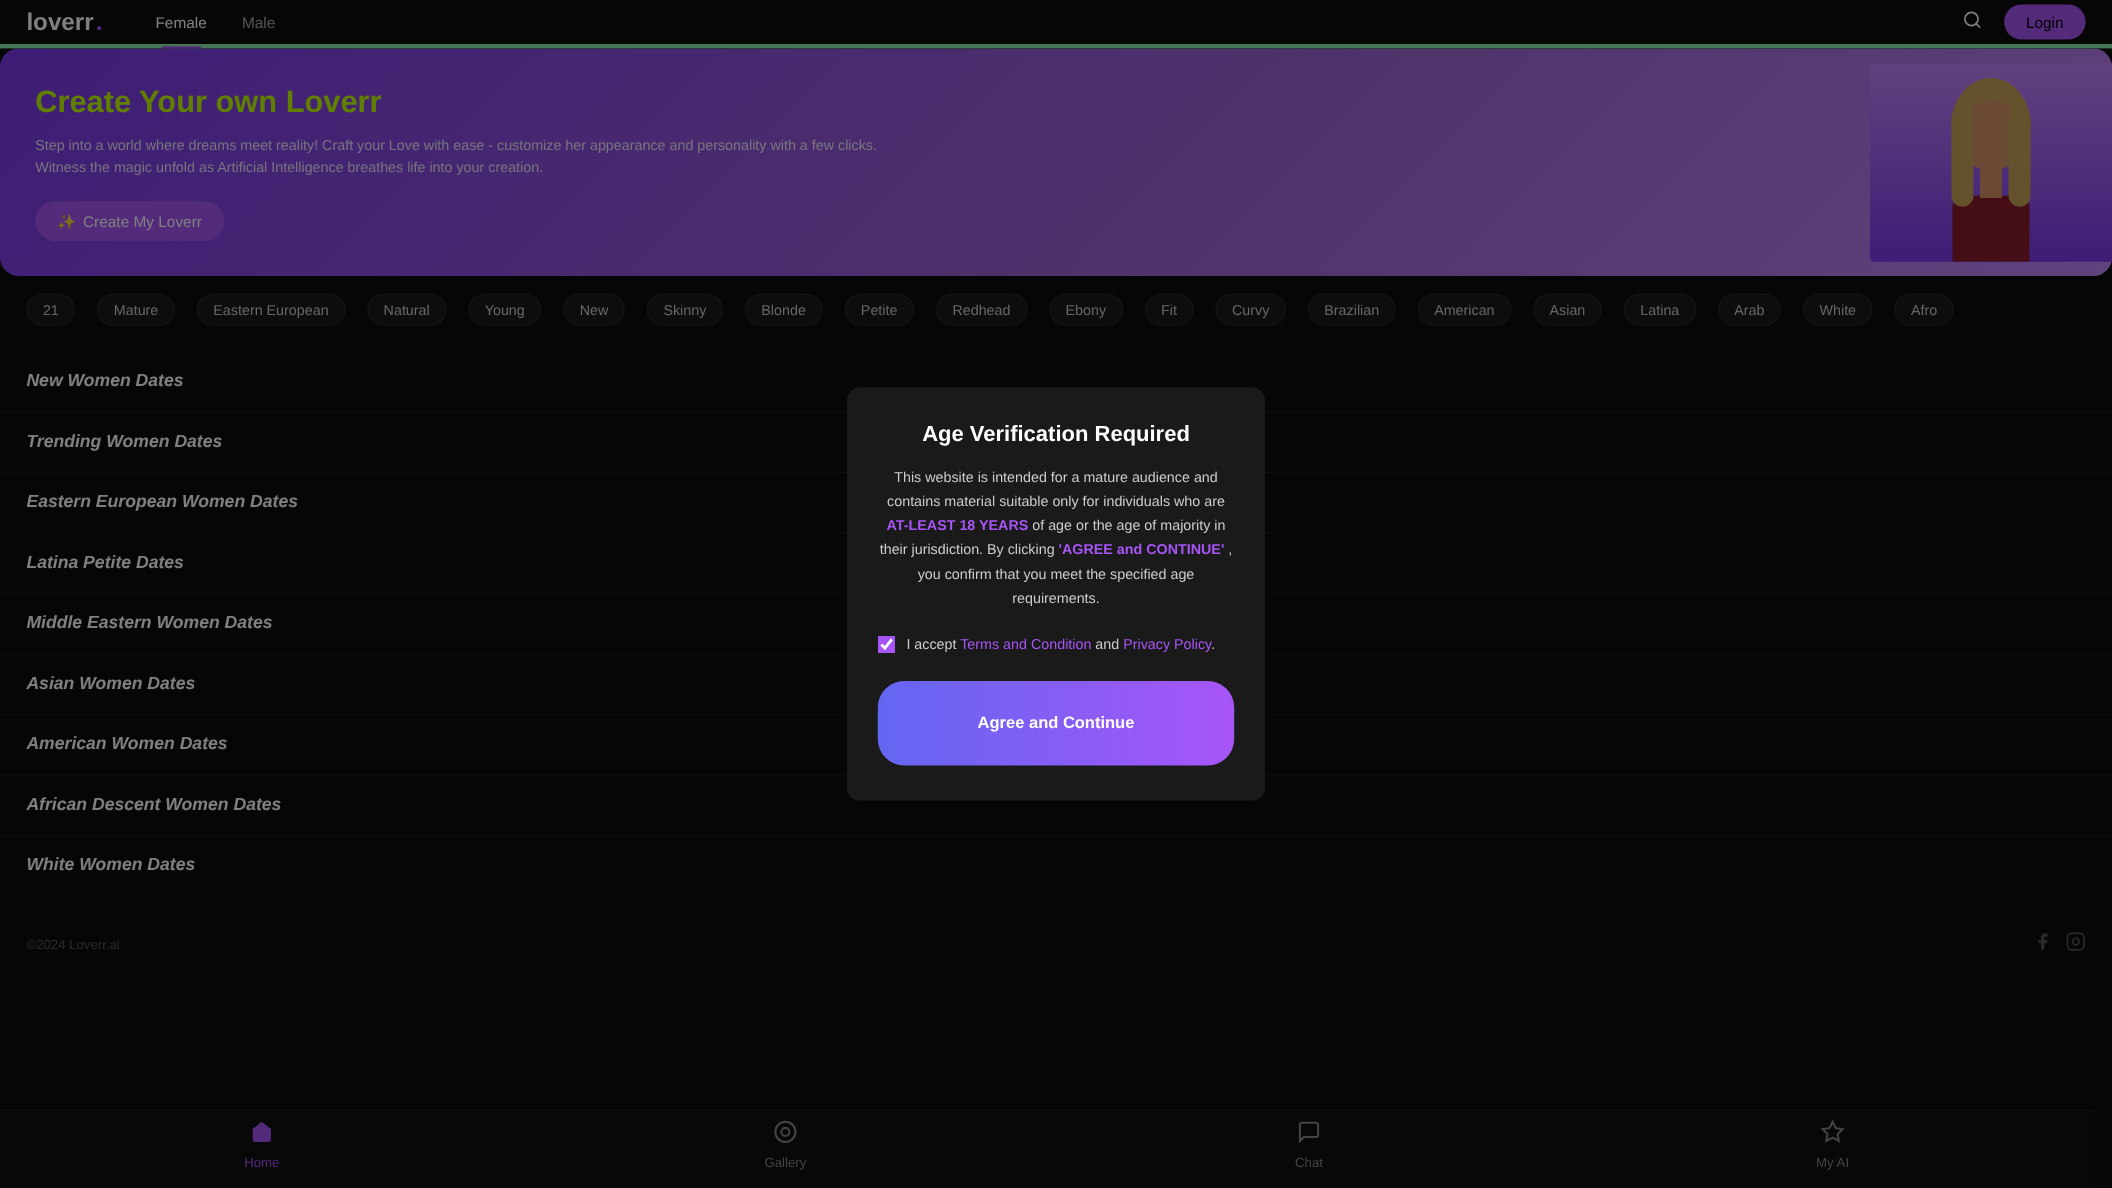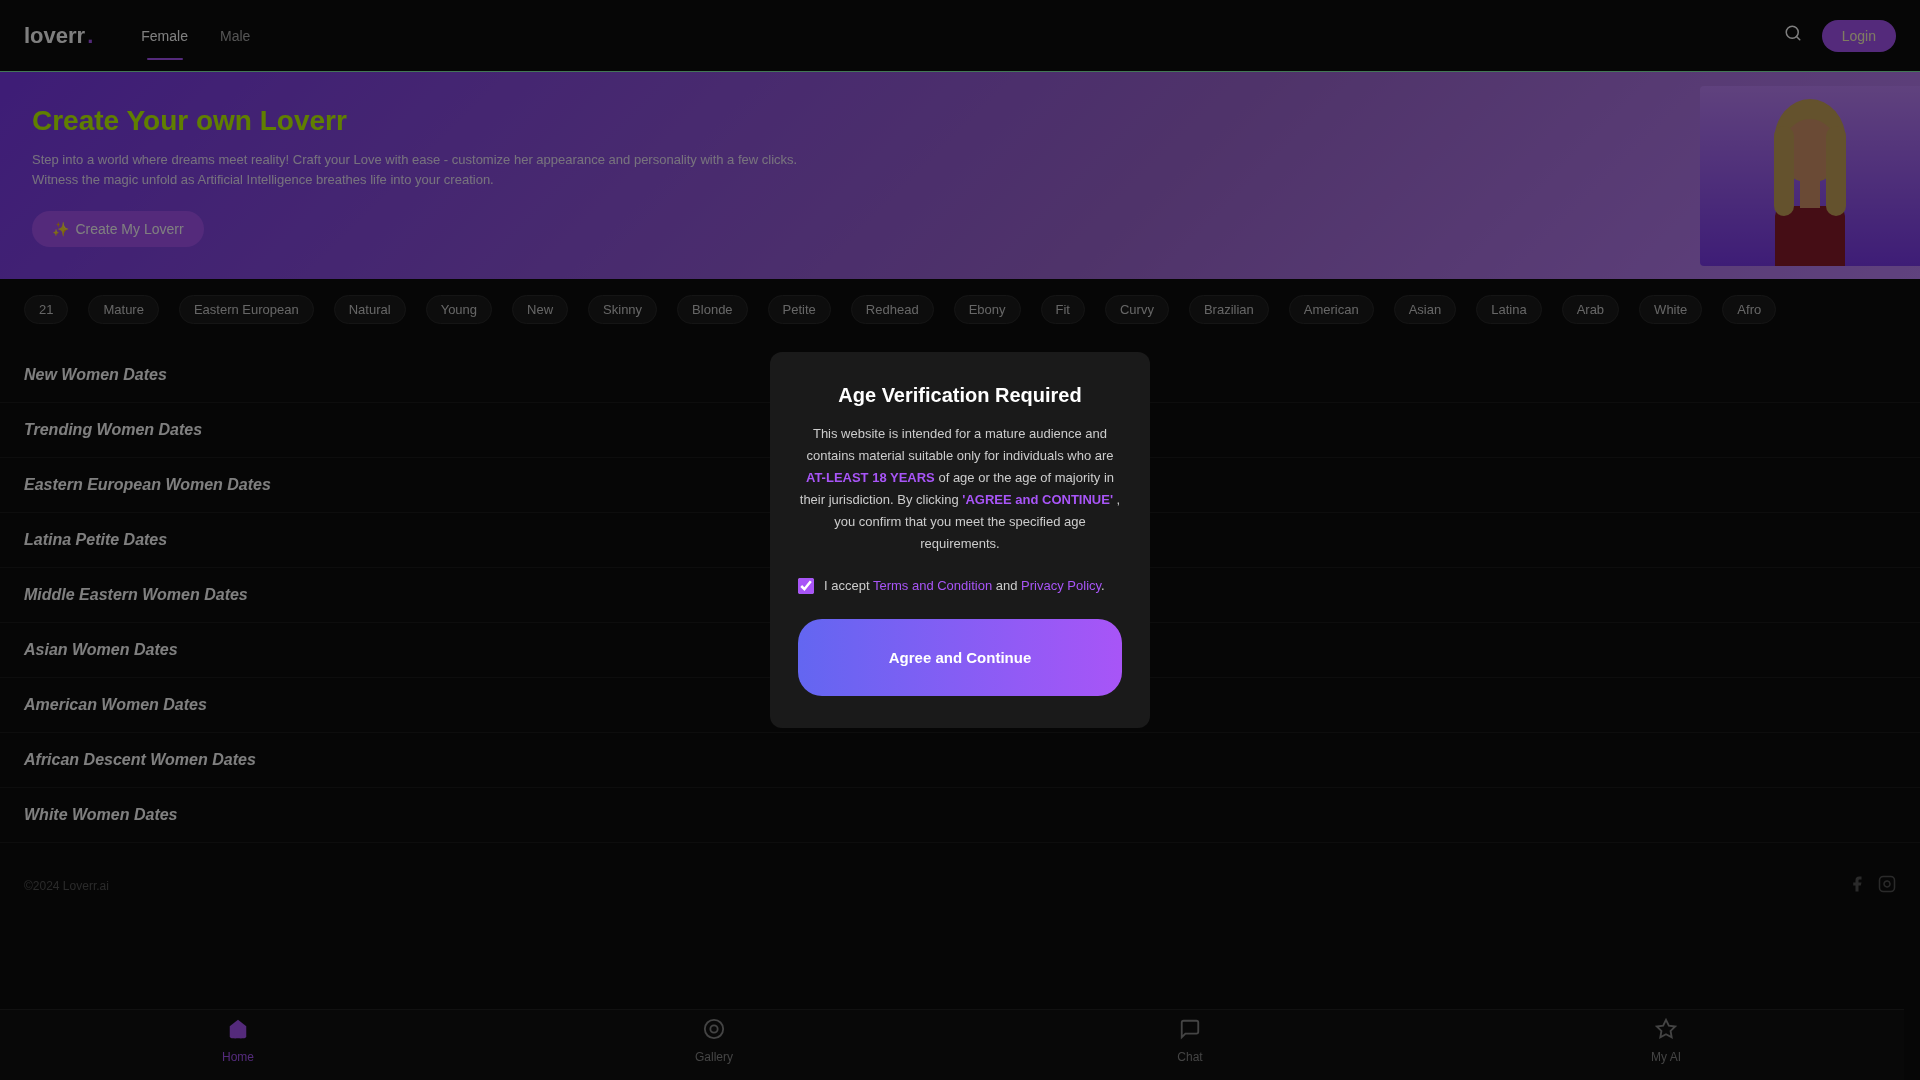--- a/index.html
+++ b/index.html
@@ -10,25 +10,25 @@
       min-height: 100vh;
       overflow-x: hidden;
     }
 
     
     .header {
       background: #0d0d0d;
       display: flex;
       align-items: center;
       padding: 0 24px;
-      height: 72px;
+      height: 44px;
       position: sticky;
       top: 0;
       z-index: 100;
-      border-bottom: 1px solid #86efac;
+      border-bottom: 4px solid #86efac;
     }
     .logo {
       font-size: 22px;
       font-weight: 700;
       color: #fff;
       margin-right: 32px;
       display: flex;
       align-items: center;
       gap: 2px;
     }
@@ -67,39 +67,40 @@
     .search-icon-btn {
       background: none;
       border: none;
       color: #fff;
       cursor: pointer;
       font-size: 18px;
       padding: 4px;
     }
     .login-btn {
       background: #a855f7;
-      color: #fef9c3;
+      color: #000000;
       border: none;
       padding: 8px 20px;
       border-radius: 20px;
       font-size: 14px;
       cursor: pointer;
       font-weight: 500;
     }
 
     
     .hero-banner {
       background: linear-gradient(135deg, #7c3aed 0%, #9f67d4 60%, #c084fc 100%);
       margin: 0;
       padding: 32px 32px 32px 32px;
       position: relative;
       overflow: hidden;
       min-height: 180px;
       display: flex;
       align-items: flex-start;
+      border-radius: 17px;
     }
     .hero-content {
       flex: 1;
       max-width: 800px;
     }
     .hero-title {
       font-size: 28px;
       font-weight: 700;
       color: #c0ff00;
       margin-bottom: 12px;

